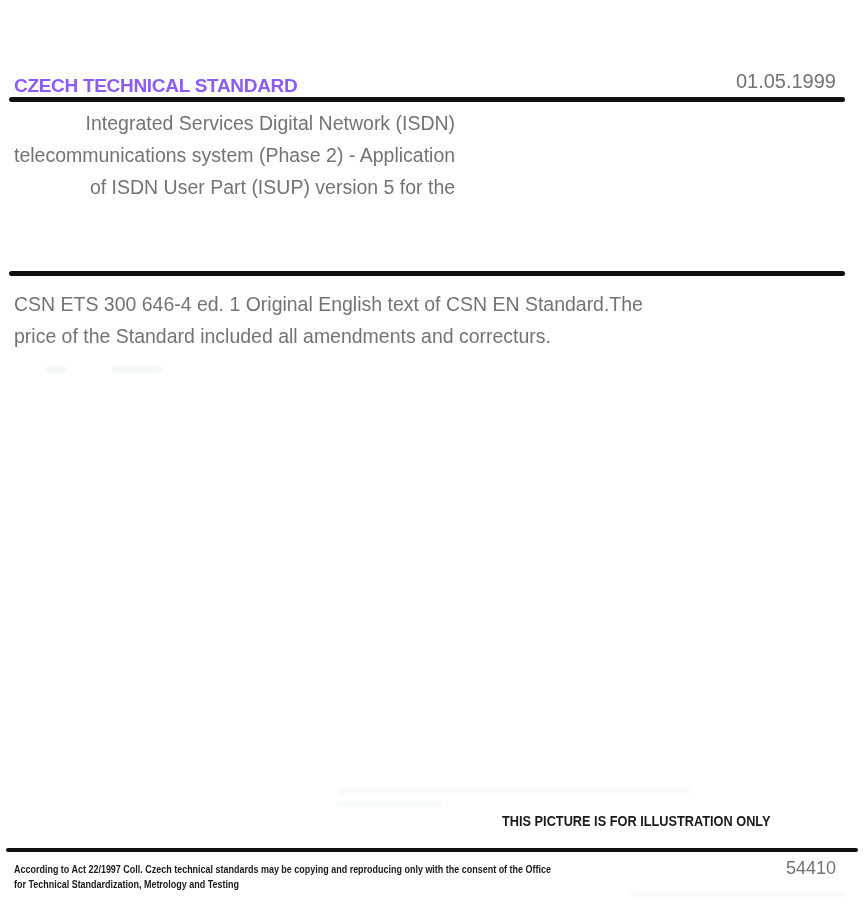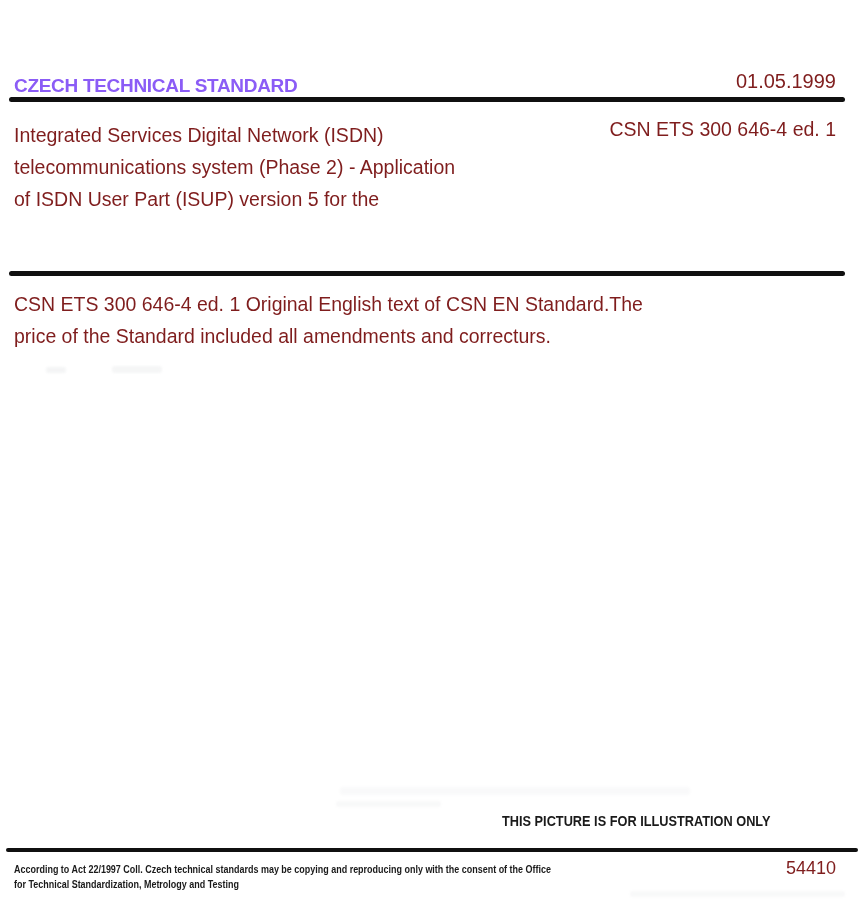--- a/index.html
+++ b/index.html
@@ -8,21 +8,21 @@
     background: #ffffff;
   }
   body {
     width: 865px;
     height: 914px;
     position: relative;
     overflow: hidden;
     font-family: "Liberation Sans", sans-serif;
   }
   .abs { position: absolute; }
-  .blue { color: #7f1d1d; }
+  .blue { color: #737373; }
   .rule {
     position: absolute;
     background: #101010;
     border-radius: 3px;
   }
   .page-title {
     left: 14px;
     top: 75px;
     font-size: 19px;
     font-weight: bold;
@@ -31,24 +31,25 @@
     white-space: nowrap;
   }
   .header-date {
     right: 29px;
     top: 70px;
     font-size: 20px;
     white-space: nowrap;
   }
   .title-block {
     left: 14px;
-    top: 119px;
+    top: 107px;
     font-size: 19.5px;
     line-height: 32px;
     white-space: nowrap;
+    text-align: right;
   }
   .ref-block {
     right: 29px;
     top: 113px;
     font-size: 19.5px;
     line-height: 32px;
     text-align: right;
     white-space: nowrap;
   }
   .desc-block {
@@ -107,21 +108,20 @@
 
 <div class="rule" style="left: 9px; top: 97px; width: 836px; height: 5px;"></div>
 
 <div class="abs title-block blue">
   <div>Integrated Services Digital Network (ISDN)</div>
   <div>telecommunications system (Phase 2) - Application</div>
   <div>of ISDN User Part (ISUP) version 5 for the</div>
 </div>
 
 <div class="abs ref-block blue">
-  <div>CSN ETS 300 646-4 ed. 1</div>
 </div>
 
 <div class="rule" style="left: 9px; top: 271px; width: 836px; height: 5px;"></div>
 
 <div class="abs desc-block blue">
   <div>CSN ETS 300 646-4 ed. 1 Original English text of CSN EN Standard.The</div>
   <div>price of the Standard included all amendments and correcturs.</div>
 </div>
 
 <div class="artifact" style="left: 46px; top: 367px; width: 20px; height: 6px; opacity: 0.10;"></div>

